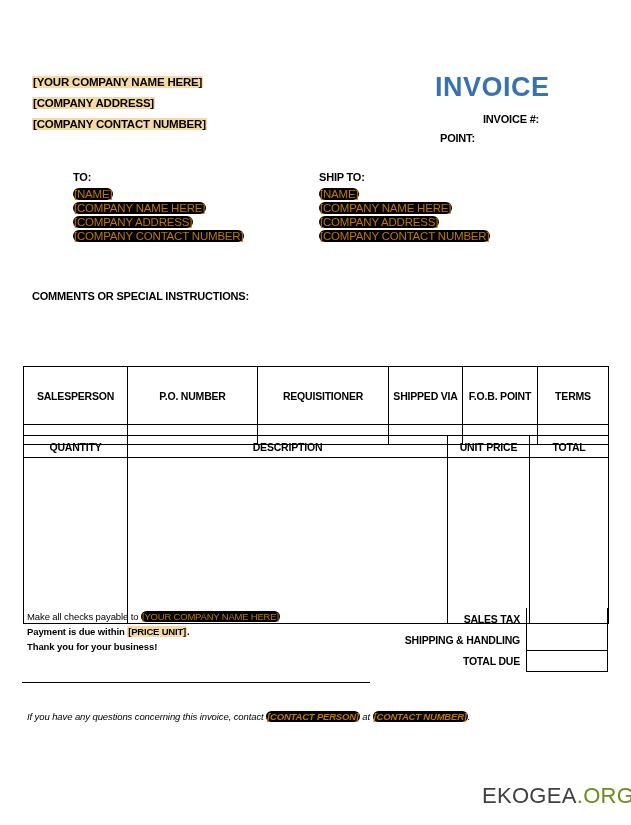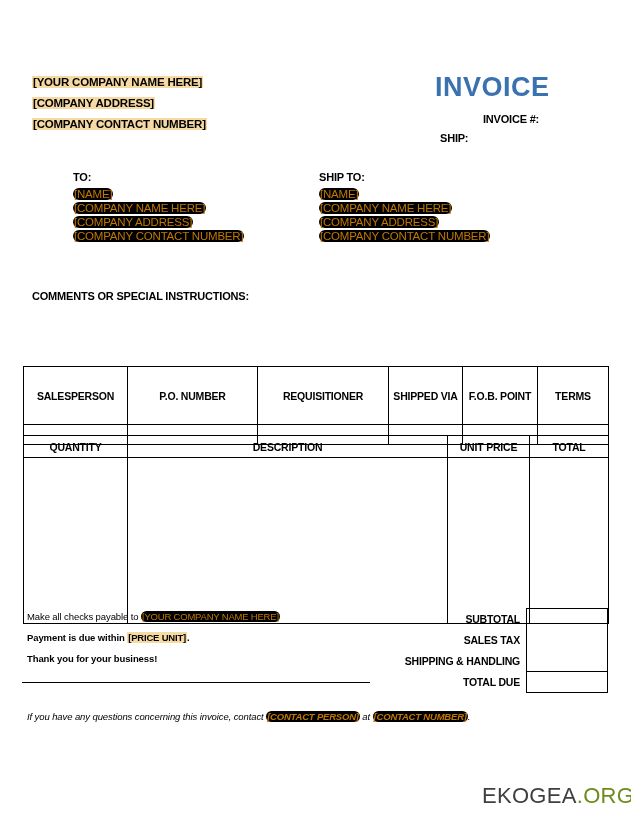--- a/index.html
+++ b/index.html
@@ -112,21 +112,21 @@
     text-align: center;
     letter-spacing: -0.2px;
   }
   #items-table td.body-cell {
     border: 1.3px solid #000000;
     height: 163px;
   }
 
   
   #pay-note { left: 27px; top: 611px; width: 350px; }
-  #pay-note .pn-line { font-size: 9.5px; margin-bottom: 10px; letter-spacing: -0.1px; }
+  #pay-note .pn-line { font-size: 9.5px; margin-bottom: 4px; letter-spacing: -0.1px; }
   #pay-note .pn-line.bold { font-weight: bold; }
   #pay-note .pn-line .hl-soft,
   #pay-note .pn-line .hl-strong { font-size: 9.5px; }
 
   #totals {
     left: 380px; top: 608px;
     width: 228px;
   }
   #totals table { width: 100%; table-layout: fixed; }
   #totals .tlabel {
@@ -187,21 +187,21 @@
   </div>
   <div class="line">
     <span class="hl-strong">[COMPANY CONTACT NUMBER]</span>
   </div>
 </div>
 
 <div class="abs" id="invoice-title">INVOICE</div>
 
 <div class="abs" id="invoice-meta">
   <div class="row">INVOICE #:</div>
-  <div class="row indented">SHIP:</div>
+  <div class="row indented">POINT:</div>
 </div>
 
 <div class="abs addr-block" id="to-block">
   <div class="addr-label">TO:</div>
   <div class="addr-line">
     <span class="hl-soft">[NAME]</span>
   </div>
   <div class="addr-line">
     <span class="hl-soft">[COMPANY NAME HERE]</span>
   </div>
@@ -293,24 +293,20 @@
   </div>
   <div class="pn-line bold">
     <span>Payment is due within </span><span class="hl-strong">[PRICE UNIT]</span><span>.</span>
   </div>
   <div class="pn-line bold">Thank you for your business!</div>
 </div>
 
 <div class="abs" id="totals">
   <table>
     <tbody>
-        <tr class="first">
-      <td class="tlabel">SUBTOTAL</td>
-      <td class="tbox"></td>
-    </tr>
     <tr>
       <td class="tlabel">SALES TAX</td>
       <td class="tbox"></td>
     </tr>
     <tr class="third">
       <td class="tlabel">SHIPPING &amp; HANDLING</td>
       <td class="tbox"></td>
     </tr>
     <tr class="due">
       <td class="tlabel">TOTAL DUE</td>

